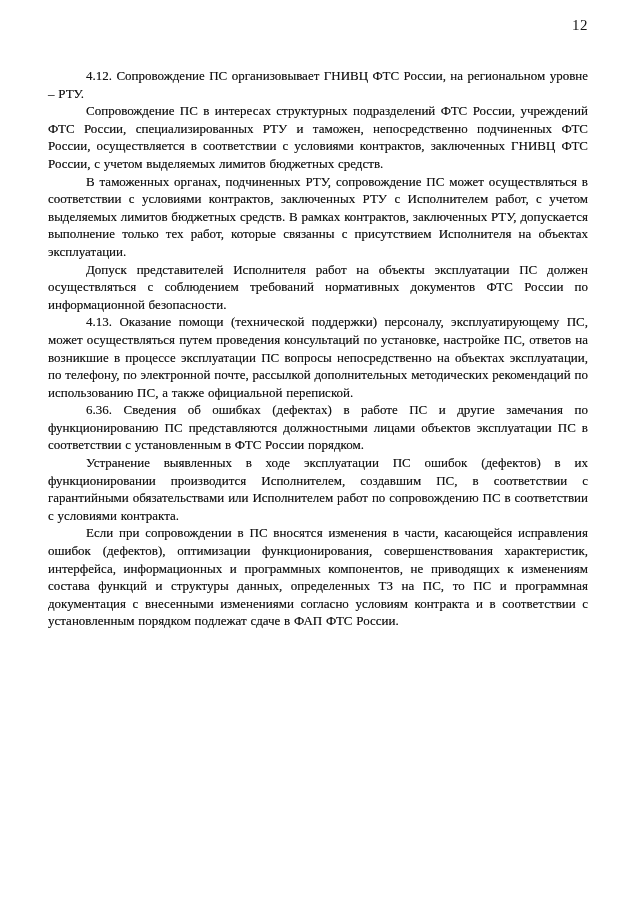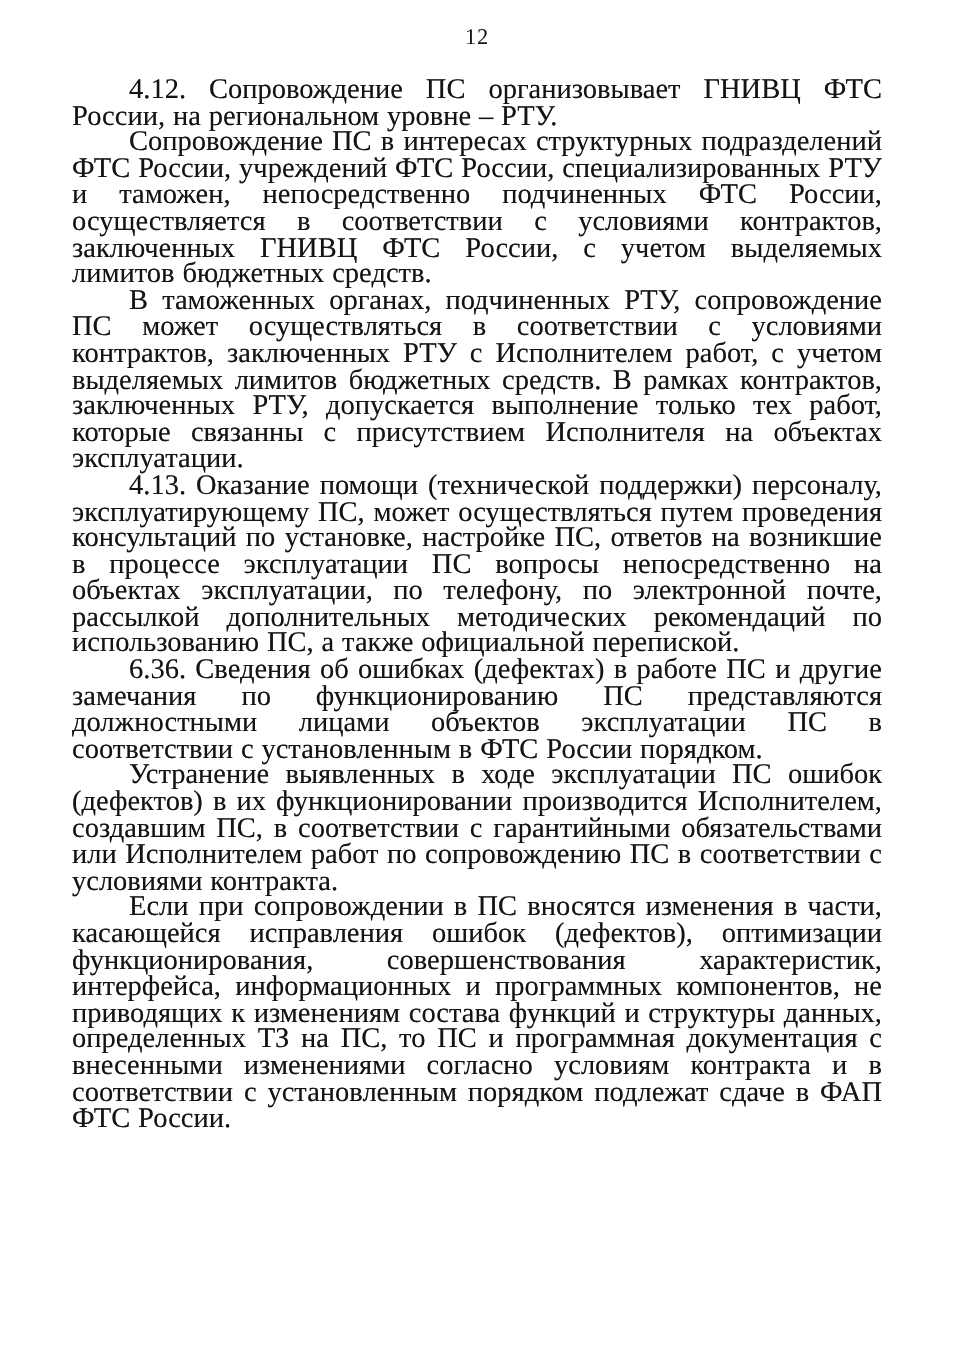--- a/index.html
+++ b/index.html
@@ -15,45 +15,46 @@
     color: #141414;
   }
   .page {
     box-sizing: border-box;
     width: 640px;
     height: 900px;
     padding: 17px 52px 0 48px;
     background: #ffffff;
   }
   .page-number {
-    text-align: center;
+    text-align: right;
     font-size: 15px;
     line-height: 17px;
-    margin-bottom: 17px;
+    margin-bottom: 33px;
     letter-spacing: 0.5px;
   }
   .content p {
     margin: 0;
     text-align: justify;
     text-indent: 38px;
-    font-size: 19px;
+    font-size: 13px;
     line-height: 17.6px;
     word-spacing: 0.5px;
     
     text-shadow: 0 0 0.35px rgba(20,20,20,0.55);
   }
 </style>
 </head>
 <body>
 
 <div class="page">
   <div class="page-number">12</div>
 
   <div class="content">
     <p>4.12. Сопровождение ПС организовывает ГНИВЦ ФТС России, на региональном уровне – РТУ.</p>
     <p>Сопровождение ПС в интересах структурных подразделений ФТС России, учреждений ФТС России, специализированных РТУ и таможен, непосредственно подчиненных ФТС России, осуществляется в соответствии с условиями контрактов, заключенных ГНИВЦ ФТС России, с учетом выделяемых лимитов бюджетных средств.</p>
     <p>В таможенных органах, подчиненных РТУ, сопровождение ПС может осуществляться в соответствии с условиями контрактов, заключенных РТУ с Исполнителем работ, с учетом выделяемых лимитов бюджетных средств. В рамках контрактов, заключенных РТУ, допускается выполнение только тех работ, которые связанны с присутствием Исполнителя на объектах эксплуатации.</p>
+    <p>Допуск представителей Исполнителя работ на объекты эксплуатации ПС должен осуществляться с соблюдением требований нормативных документов ФТС России по информационной безопасности.</p>
     <p>4.13. Оказание помощи (технической поддержки) персоналу, эксплуатирующему ПС, может осуществляться путем проведения консультаций по установке, настройке ПС, ответов на возникшие в процессе эксплуатации ПС вопросы непосредственно на объектах эксплуатации, по телефону, по электронной почте, рассылкой дополнительных методических рекомендаций по использованию ПС, а также официальной перепиской.</p>
     <p>6.36. Сведения об ошибках (дефектах) в работе ПС и другие замечания по функционированию ПС представляются должностными лицами объектов эксплуатации ПС в соответствии с установленным в ФТС России порядком.</p>
     <p>Устранение выявленных в ходе эксплуатации ПС ошибок (дефектов) в их функционировании производится Исполнителем, создавшим ПС, в соответствии с гарантийными обязательствами или Исполнителем работ по сопровождению ПС в соответствии с условиями контракта.</p>
     <p>Если при сопровождении в ПС вносятся изменения в части, касающейся исправления ошибок (дефектов), оптимизации функционирования, совершенствования характеристик, интерфейса, информационных и программных компонентов, не приводящих к изменениям состава функций и структуры данных, определенных ТЗ на ПС, то ПС и программная документация с внесенными изменениями согласно условиям контракта и в соответствии с установленным порядком подлежат сдаче в ФАП ФТС России.</p>
   </div>
 </div>
 
 </body></html>

